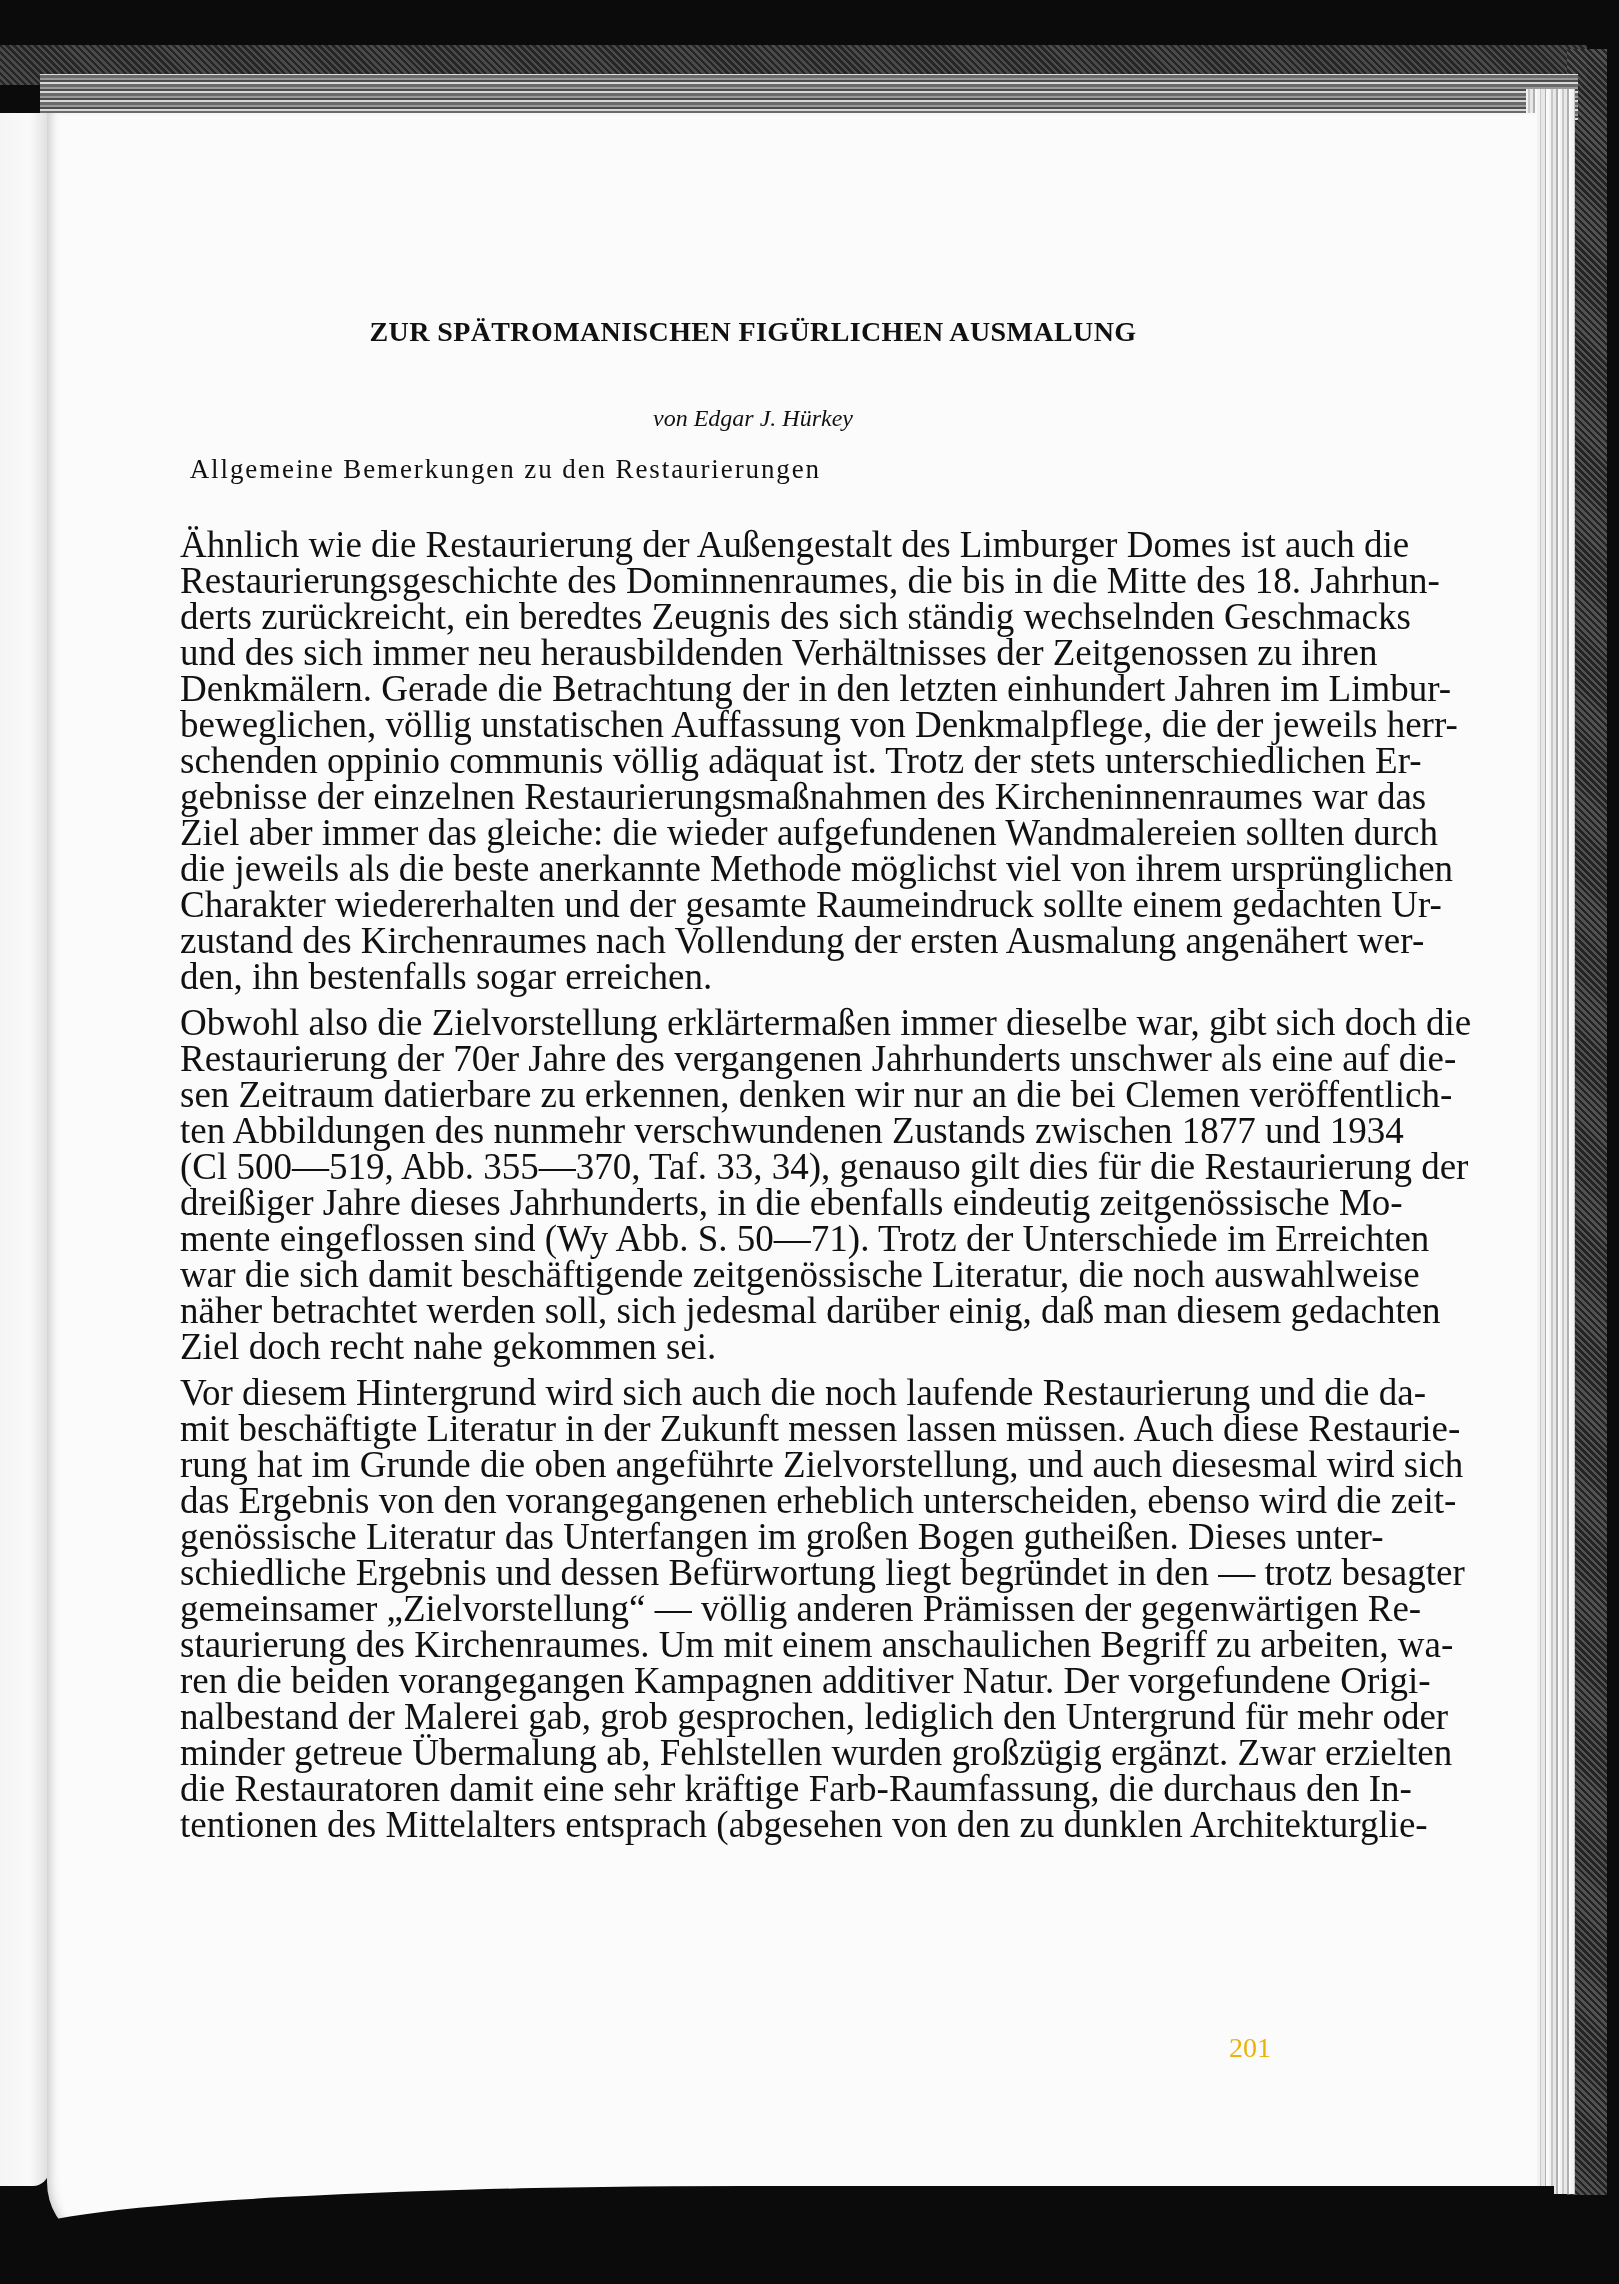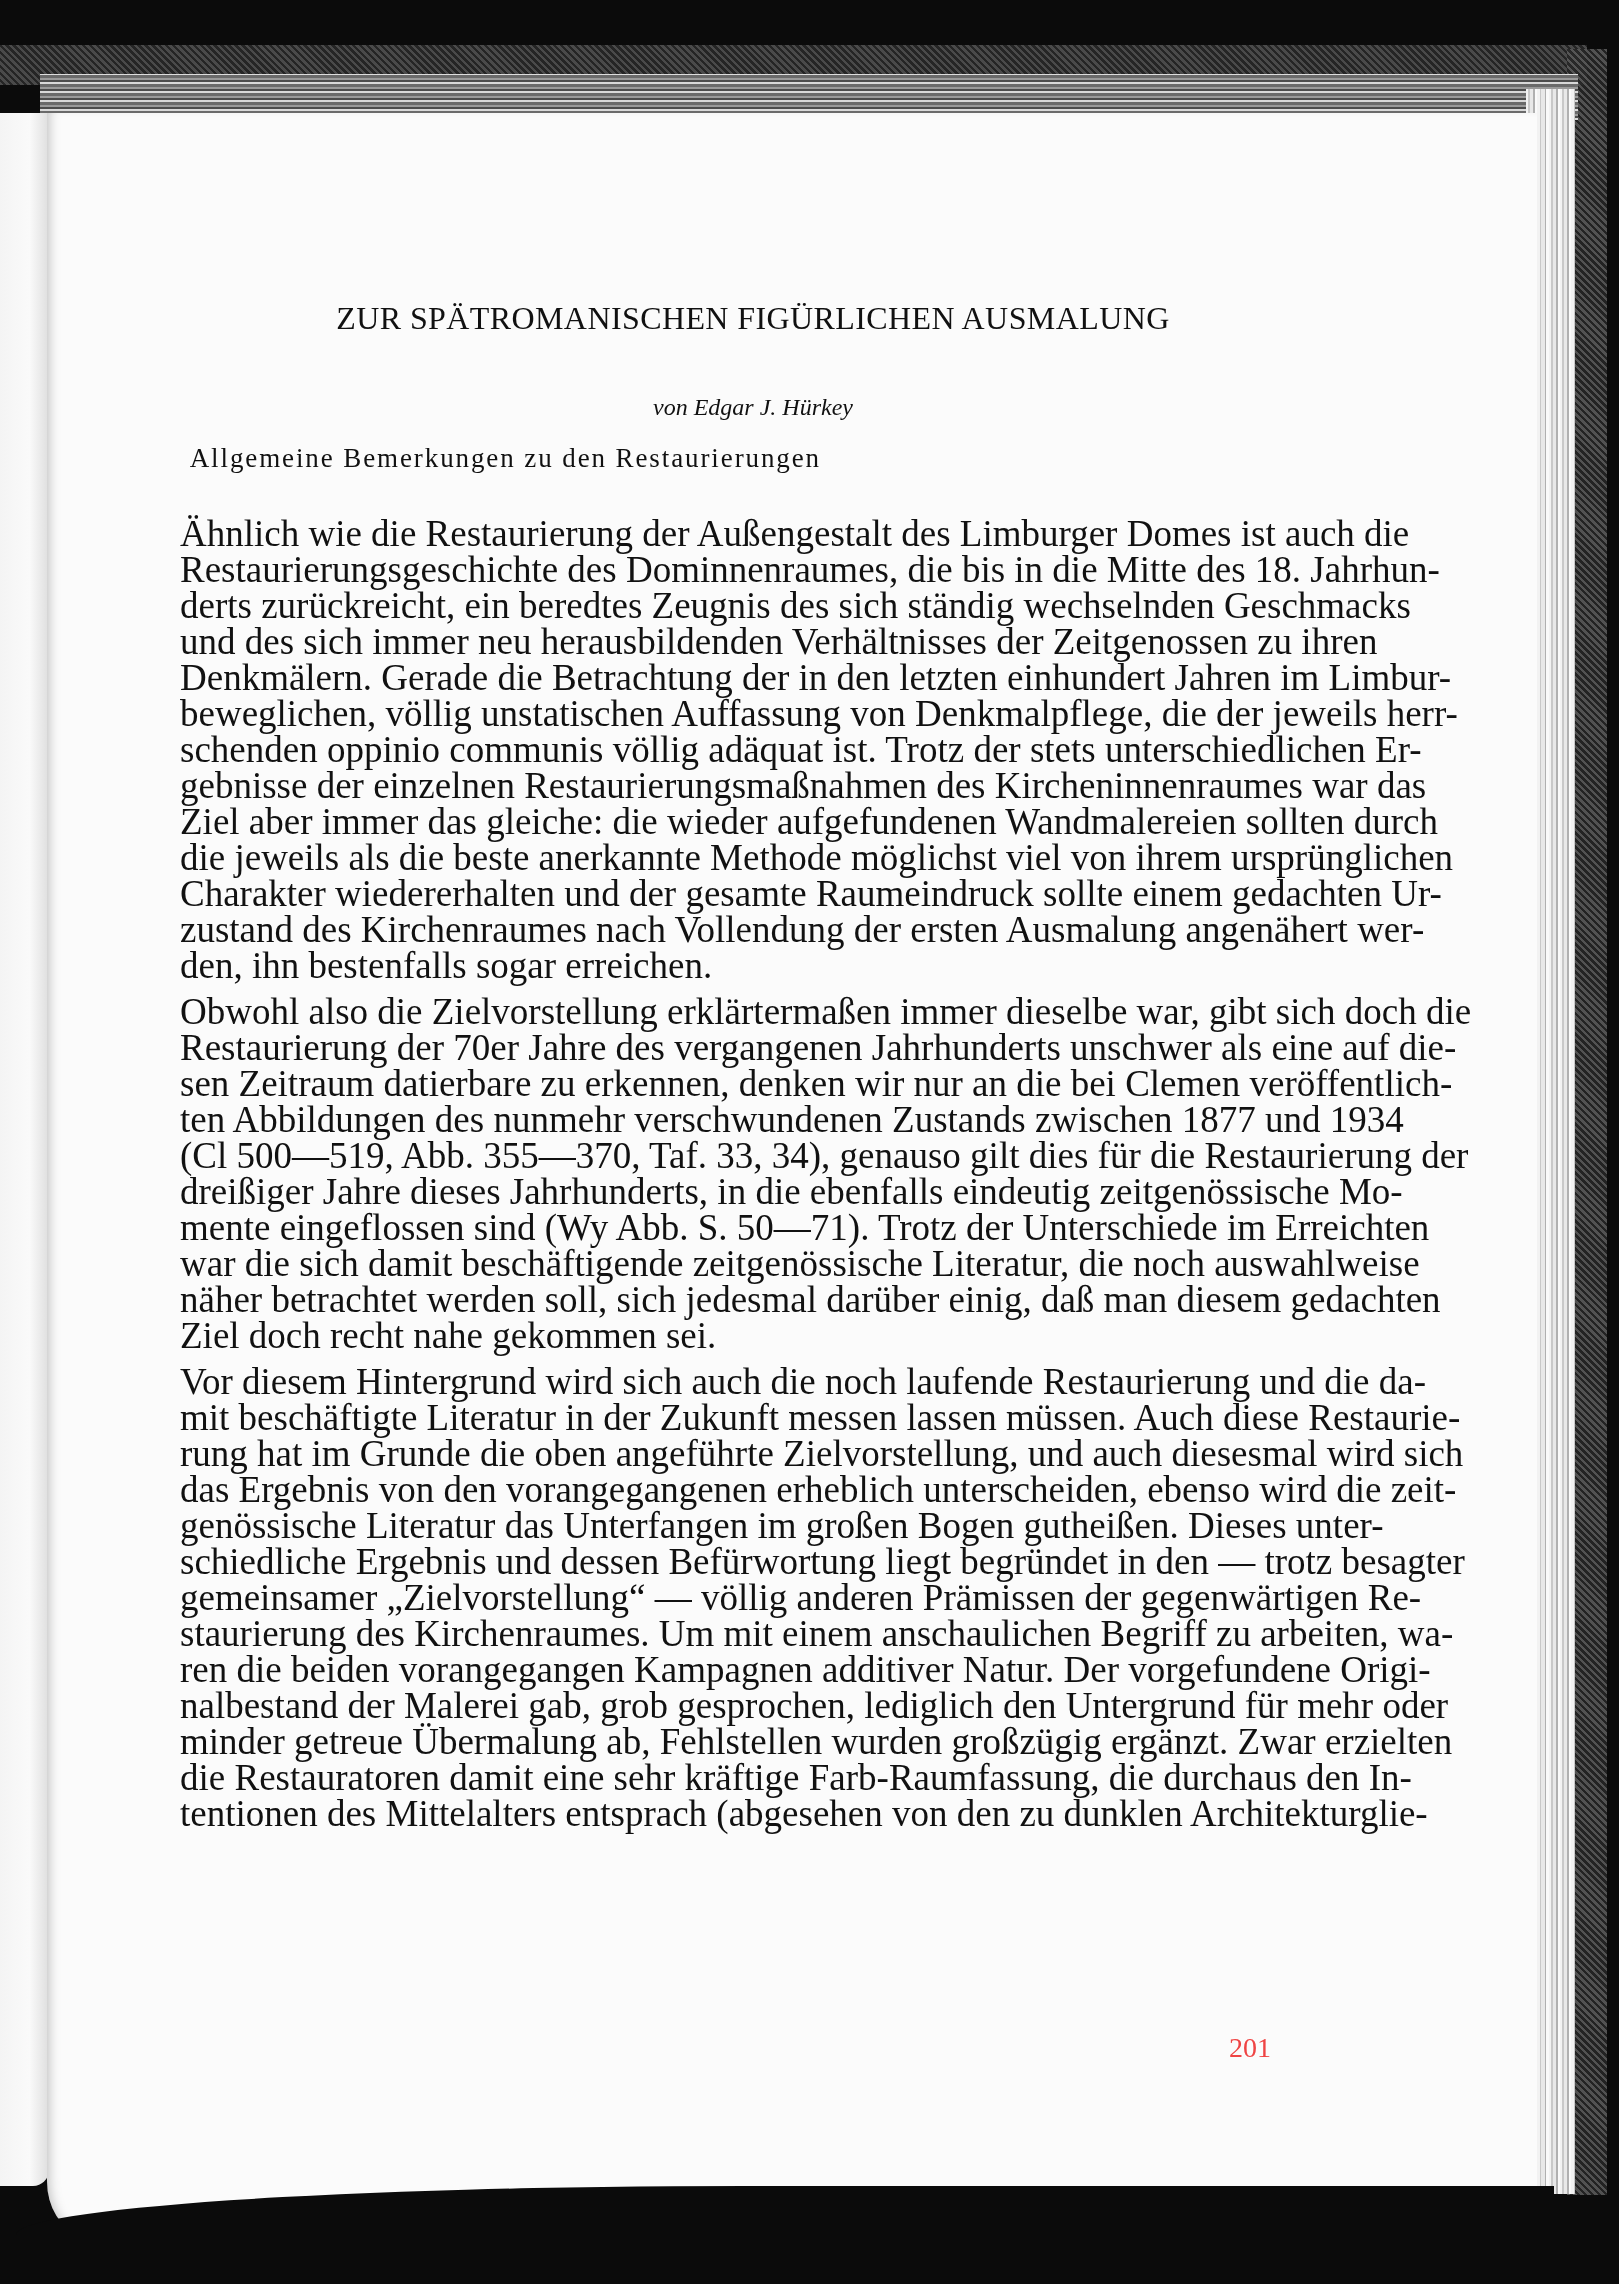--- a/index.html
+++ b/index.html
@@ -69,26 +69,26 @@
 
   
   .content {
     position: absolute;
     left: 180px;
     top: 300px;
     width: 1114px;
     color: #111;
   }
   .title {
-    font-size: 32px;
+    font-size: 28px;
     text-align: center;
     letter-spacing: 0.4px;
-    margin: 0 0 0 0;
+    margin: 16px 0 0 0;
     padding-left: 32px;
-    font-weight: normal;
+    font-weight: bold;
   }
   .byline {
     font-size: 24px;
     font-style: italic;
     text-align: center;
     margin-top: 57px;
     padding-left: 32px;
   }
   .section-heading {
     font-size: 27px;
@@ -112,21 +112,21 @@
     white-space: nowrap;
   }
   .line.last {
     text-align-last: left;
   }
   .page-number {
     position: absolute;
     left: 1229px;
     top: 2032px;
     font-size: 28px;
-    color: #ef4444;
+    color: #eab308;
   }
 </style>
 </head>
 <body>
 
 <div class="backdrop"></div>
 <div class="cover-top"></div>
 <div class="cover-right"></div>
 <div class="page-stack-top"></div>
 <div class="page-stack-right"></div>

